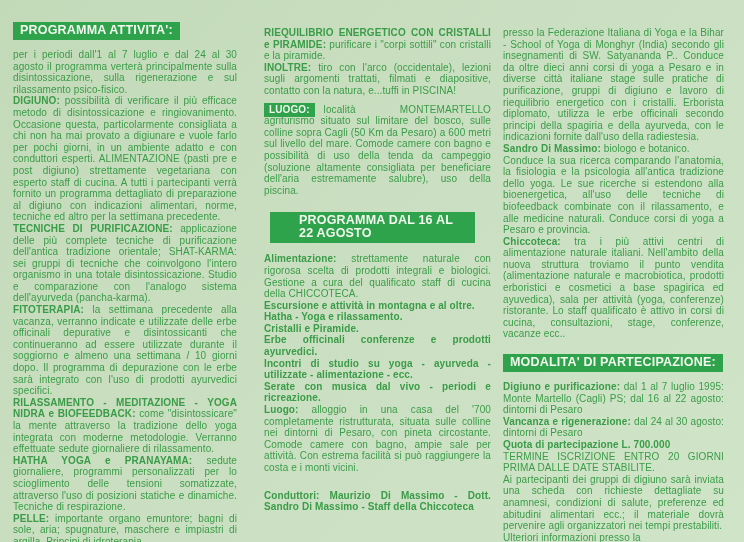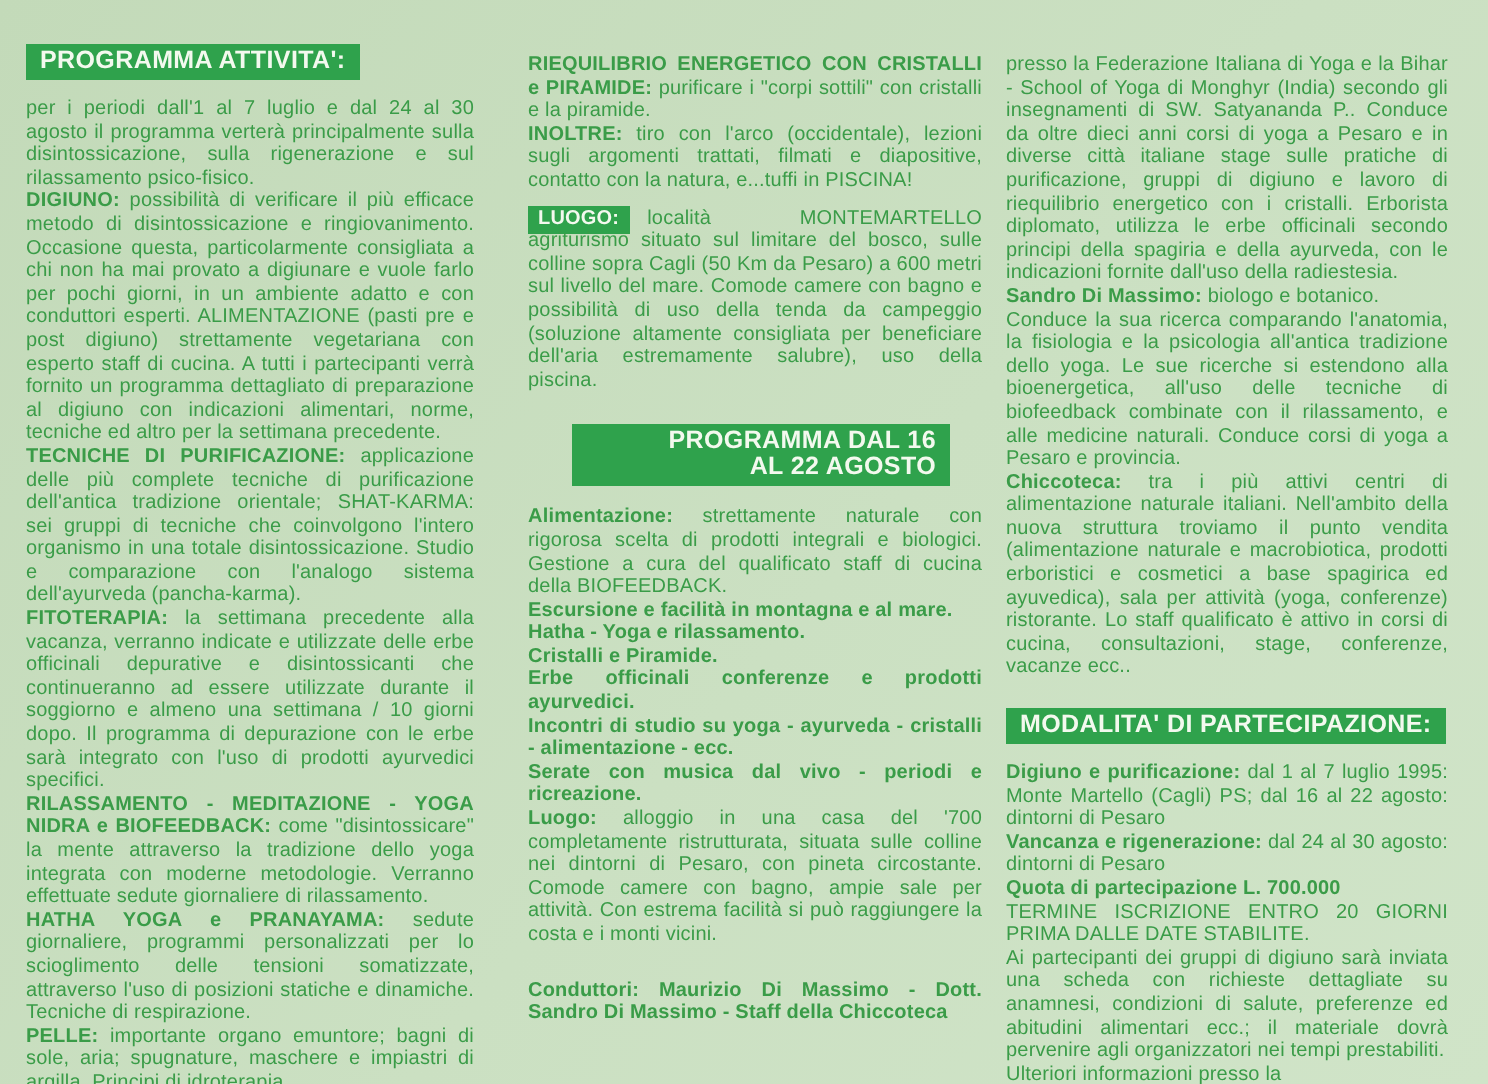--- a/index.html
+++ b/index.html
@@ -31,46 +31,46 @@
     color:#f3f9ee;
     font-weight:bold;
     font-size:12.5px;
     line-height:13px;
     padding:2px 7px 3px 7px;
     margin:0 0 9px 0;
     letter-spacing:.2px;
   }
   .heading.wide{
     display:block;
-    text-align:right;
-    margin:16px 16px 10px 22px;
+    text-align:left;
+    margin:16px 16px 10px 6px;
     padding-left:29px;
   }
   .chip{
     background:#2fa24c;
     color:#f3f9ee;
     font-weight:bold;
     padding:1px 5px 2px 5px;
     margin-right:9px;
   }
 </style>
 </head>
 <body>
 
 <div class="page">
   <div class="col col-left"><div class="heading">PROGRAMMA ATTIVITA':</div><p><span class="normal">per i periodi dall'1 al 7 luglio e dal 24 al 30 agosto il programma verterà principalmente sulla disintossicazione, sulla rigenerazione e sul rilassamento psico-fisico.</span></p><p><span class="bold">DIGIUNO: </span><span class="normal">possibilità di verificare il più efficace metodo di disintossicazione e ringiovanimento. Occasione questa, particolarmente consigliata a chi non ha mai provato a digiunare e vuole farlo per pochi giorni, in un ambiente adatto e con conduttori esperti. ALIMENTAZIONE (pasti pre e post digiuno) strettamente vegetariana con esperto staff di cucina. A tutti i partecipanti verrà fornito un programma dettagliato di preparazione al digiuno con indicazioni alimentari, norme, tecniche ed altro per la settimana precedente.</span></p><p><span class="bold">TECNICHE DI PURIFICAZIONE: </span><span class="normal">applicazione delle più complete tecniche di purificazione dell'antica tradizione orientale; SHAT-KARMA: sei gruppi di tecniche che coinvolgono l'intero organismo in una totale disintossicazione. Studio e comparazione con l'analogo sistema dell'ayurveda (pancha-karma).</span></p><p><span class="bold">FITOTERAPIA: </span><span class="normal">la settimana precedente alla vacanza, verranno indicate e utilizzate delle erbe officinali depurative e disintossicanti che continueranno ad essere utilizzate durante il soggiorno e almeno una settimana / 10 giorni dopo. Il programma di depurazione con le erbe sarà integrato con l'uso di prodotti ayurvedici specifici.</span></p><p><span class="bold">RILASSAMENTO - MEDITAZIONE - YOGA NIDRA e BIOFEEDBACK: </span><span class="normal">come "disintossicare" la mente attraverso la tradizione dello yoga integrata con moderne metodologie. Verranno effettuate sedute giornaliere di rilassamento.</span></p><p><span class="bold">HATHA YOGA e PRANAYAMA: </span><span class="normal">sedute giornaliere, programmi personalizzati per lo scioglimento delle tensioni somatizzate, attraverso l'uso di posizioni statiche e dinamiche. Tecniche di respirazione.</span></p><p><span class="bold">PELLE: </span><span class="normal">importante organo emuntore; bagni di sole, aria; spugnature, maschere e impiastri di argilla. Principi di idroterapia.</span></p></div>
   <div class="col col-middle">
       <p><span class="bold">RIEQUILIBRIO ENERGETICO CON CRISTALLI e PIRAMIDE: </span><span class="normal">purificare i "corpi sottili" con cristalli e la piramide.</span></p>
       <p><span class="bold">INOLTRE: </span><span class="normal">tiro con l'arco (occidentale), lezioni sugli argomenti trattati, filmati e diapositive, contatto con la natura, e...tuffi in PISCINA!</span></p>
       <p style="margin-top: 7px;"><span class="chip">LUOGO:</span><span class="normal">località MONTEMARTELLO agriturismo situato sul limitare del bosco, sulle colline sopra Cagli (50 Km da Pesaro) a 600 metri sul livello del mare. Comode camere con bagno e possibilità di uso della tenda da campeggio (soluzione altamente consigliata per beneficiare dell'aria estremamente salubre), uso della piscina.</span></p>
       <div class="heading wide">PROGRAMMA DAL 16 AL 22 AGOSTO</div>
-      <p><span class="bold">Alimentazione: </span><span class="normal">strettamente naturale con rigorosa scelta di prodotti integrali e biologici. Gestione a cura del qualificato staff di cucina della BIOFEEDBACK.</span></p>
-      <p><span class="bold">Escursione e facilità in montagna e al mare.</span></p>
+      <p><span class="bold">Alimentazione: </span><span class="normal">strettamente naturale con rigorosa scelta di prodotti integrali e biologici. Gestione a cura del qualificato staff di cucina della CHICCOTECA.</span></p>
+      <p><span class="bold">Escursione e attività in montagna e al oltre.</span></p>
       <p><span class="bold">Hatha - Yoga e rilassamento.</span></p>
       <p><span class="bold">Cristalli e Piramide.</span></p>
       <p><span class="bold">Erbe officinali conferenze e prodotti ayurvedici.</span></p>
-      <p><span class="bold">Incontri di studio su yoga - ayurveda - cristalli - alimentazione - ecc.</span></p>
+      <p><span class="bold">Incontri di studio su yoga - ayurveda - utilizzate - alimentazione - ecc.</span></p>
       <p><span class="bold">Serate con musica dal vivo - periodi e ricreazione.</span></p>
       <p><span class="bold">Luogo: </span><span class="normal">alloggio in una casa del '700 completamente ristrutturata, situata sulle colline nei dintorni di Pesaro, con pineta circostante. Comode camere con bagno, ampie sale per attività. Con estrema facilità si può raggiungere la costa e i monti vicini.</span></p>
       <p style="margin-top: 16px;"><span class="bold">Conduttori: Maurizio Di Massimo - Dott. Sandro Di Massimo - Staff della Chiccoteca</span></p>
     </div>
   <div class="col col-right"><p><span class="normal">presso la Federazione Italiana di Yoga e la Bihar - School of Yoga di Monghyr (India) secondo gli insegnamenti di SW. Satyananda P.. Conduce da oltre dieci anni corsi di yoga a Pesaro e in diverse città italiane stage sulle pratiche di purificazione, gruppi di digiuno e lavoro di riequilibrio energetico con i cristalli. Erborista diplomato, utilizza le erbe officinali secondo principi della spagiria e della ayurveda, con le indicazioni fornite dall'uso della radiestesia.</span></p><p><span class="bold">Sandro Di Massimo: </span><span class="normal">biologo e botanico.</span></p><p><span class="normal">Conduce la sua ricerca comparando l'anatomia, la fisiologia e la psicologia all'antica tradizione dello yoga. Le sue ricerche si estendono alla bioenergetica, all'uso delle tecniche di biofeedback combinate con il rilassamento, e alle medicine naturali. Conduce corsi di yoga a Pesaro e provincia.</span></p><p><span class="bold">Chiccoteca: </span><span class="normal">tra i più attivi centri di alimentazione naturale italiani. Nell'ambito della nuova struttura troviamo il punto vendita (alimentazione naturale e macrobiotica, prodotti erboristici e cosmetici a base spagirica ed ayuvedica), sala per attività (yoga, conferenze) ristorante. Lo staff qualificato è attivo in corsi di cucina, consultazioni, stage, conferenze, vacanze ecc..</span></p><div class="heading" style="margin-top: 14px;">MODALITA' DI PARTECIPAZIONE:</div><p><span class="bold">Digiuno e purificazione: </span><span class="normal">dal 1 al 7 luglio 1995: Monte Martello (Cagli) PS; dal 16 al 22 agosto: dintorni di Pesaro</span></p><p><span class="bold">Vancanza e rigenerazione: </span><span class="normal">dal 24 al 30 agosto: dintorni di Pesaro</span></p><p><span class="bold">Quota di partecipazione L. 700.000</span></p><p><span class="normal">TERMINE ISCRIZIONE ENTRO 20 GIORNI PRIMA DALLE DATE STABILITE.</span></p><p><span class="normal">Ai partecipanti dei gruppi di digiuno sarà inviata una scheda con richieste dettagliate su anamnesi, condizioni di salute, preferenze ed abitudini alimentari ecc.; il materiale dovrà pervenire agli organizzatori nei tempi prestabiliti.</span></p><p><span class="normal">Ulteriori informazioni presso la</span></p></div>
 </div>
 
 </body></html>

